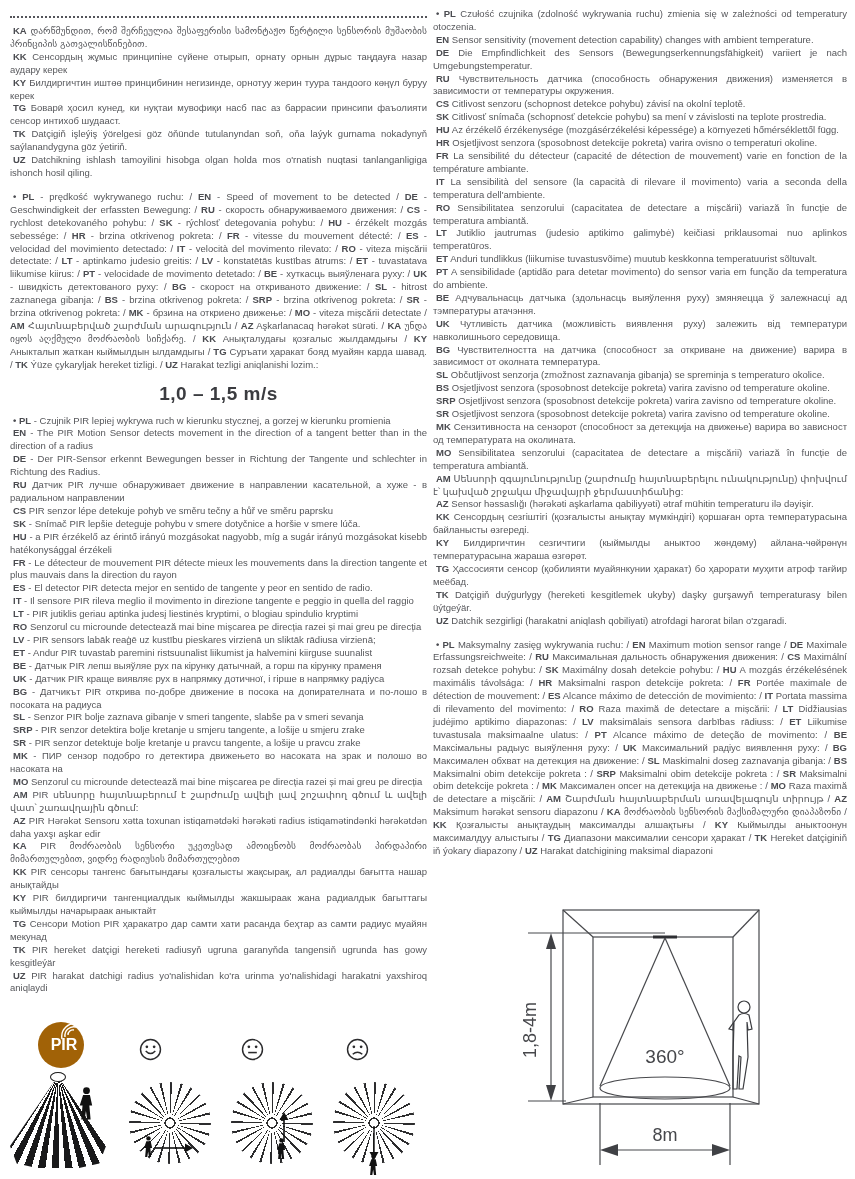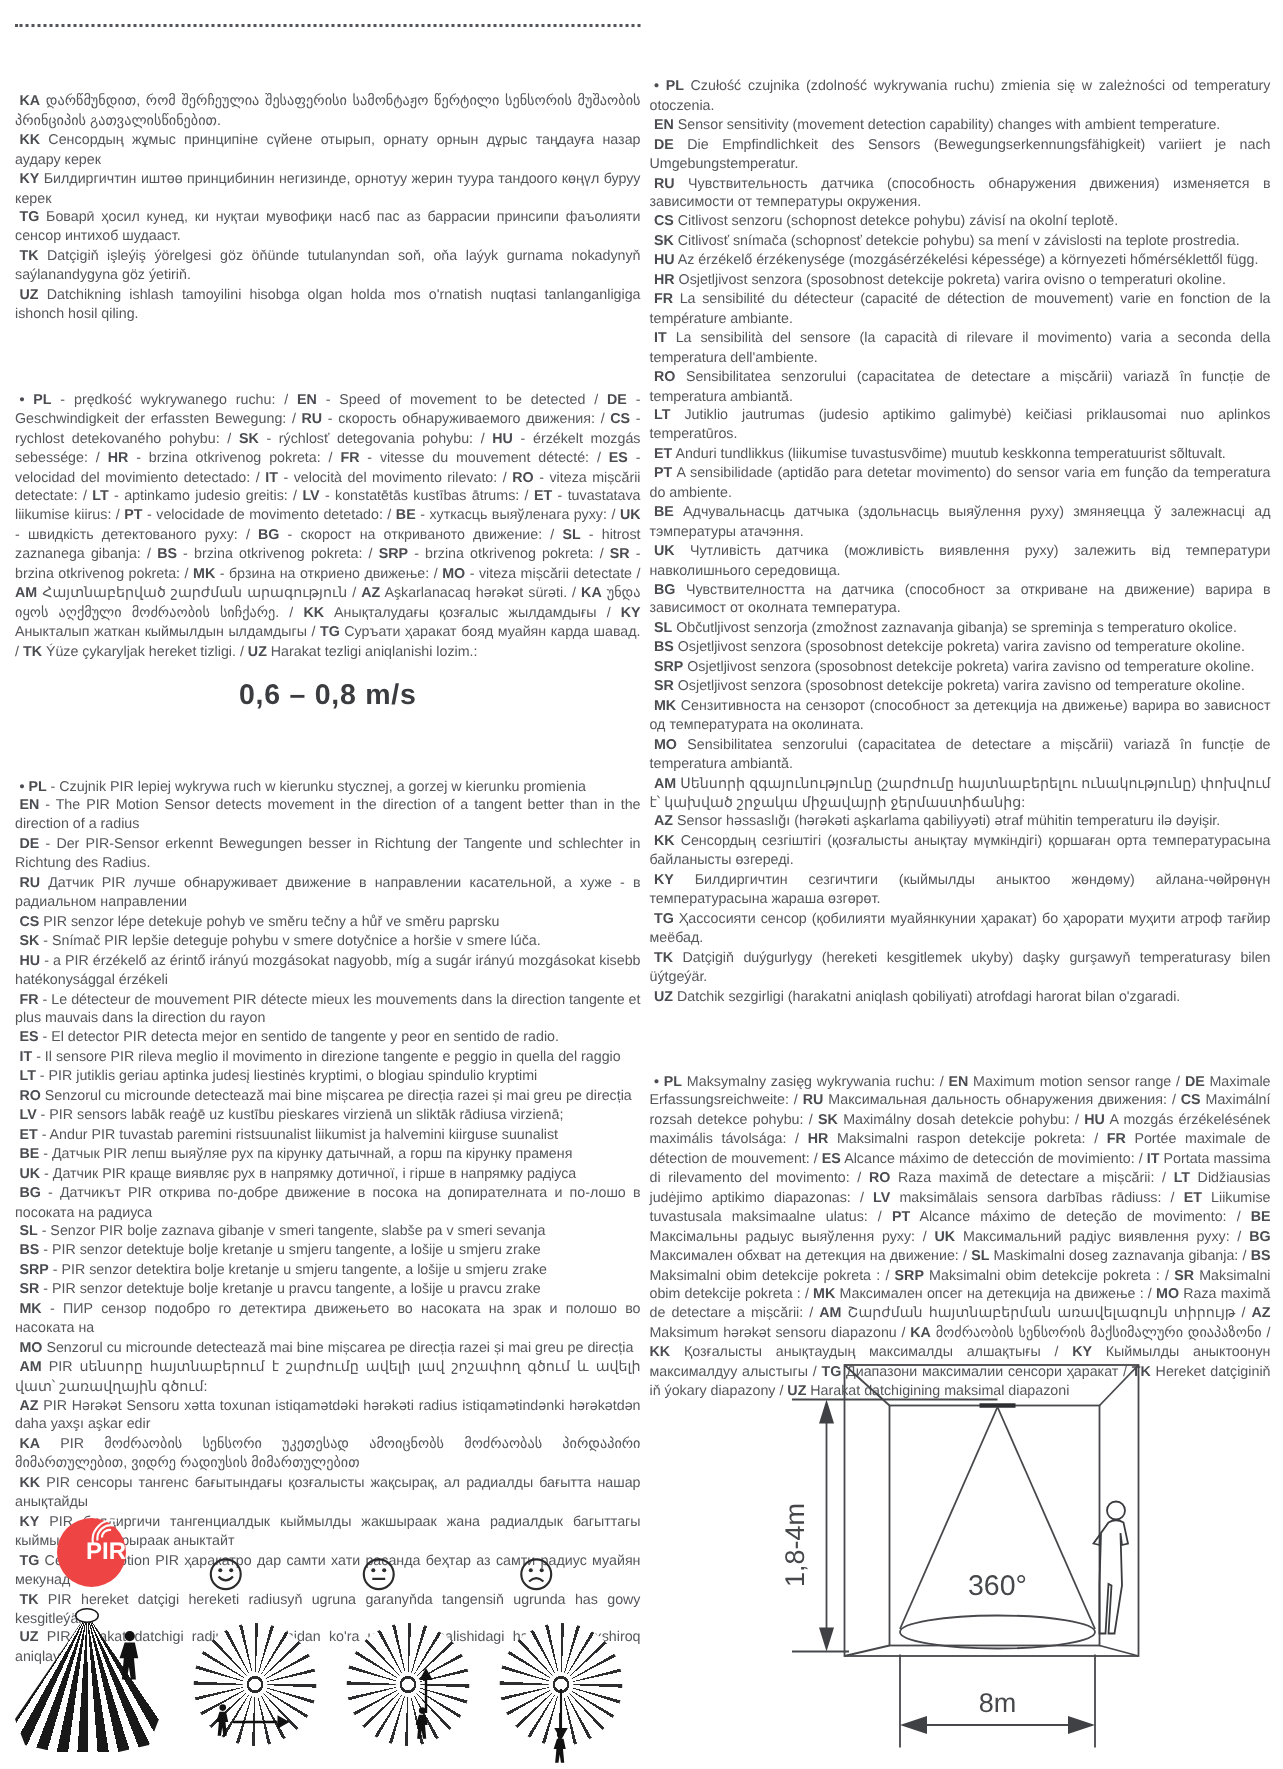--- a/index.html
+++ b/index.html
@@ -4,28 +4,28 @@
 <style>
   html,body{margin:0;padding:0;background:#fff;}
   .page{position:relative;width:855px;height:1179px;background:#fff;overflow:hidden;
         font-family:"Liberation Sans","DejaVu Sans",sans-serif;color:#56575b;}
   .col{position:absolute;top:8px;}
   .col.left{left:10px;width:417px;}
   .col.right{left:433px;width:414px;}
   .dotted-rule{border-top:2px dotted #54555a;margin:8px 0 7px 0;height:0;}
   .para{margin:0;font-size:9.5px;line-height:12.9px;text-align:justify;text-indent:3px;}
   .para b{font-weight:700;color:#4b4c51;}
-  .block{margin-bottom:11px;margin-top:44px;}
+  .block{margin-bottom:11px;}
   .value-big{text-align:center;font-size:19px;font-weight:700;color:#3b3c40;
              margin:3px 0 10px 0;letter-spacing:.5px;}
   
   .figures{position:absolute;left:0;top:1008px;width:430px;height:171px;}
-  .pir-badge{position:absolute;left:38px;top:4px;width:46px;height:46px;border-radius:50%;
-             background:#ef4444;color:#fff;font-weight:700;font-size:16px;
-             display:flex;align-items:center;justify-content:flex-end;padding-left:6px;
+  .pir-badge{position:absolute;left:38px;top:14px;width:46px;height:46px;border-radius:50%;
+             background:#a16207;color:#fff;font-weight:700;font-size:16px;
+             display:flex;align-items:center;justify-content:center;padding-left:6px;
              box-sizing:border-box;}
   .pir-badge svg{position:absolute;left:0;top:0;}
   .fan{position:absolute;left:10px;top:68px;width:96px;height:92px;
        background:repeating-conic-gradient(from 129deg at 50% 0px,#19191a 0 4.6deg,#fff 4.6deg 8.4deg);
        clip-path:polygon(50% 0,100% 76%,93% 95%,72% 100%,28% 100%,7% 95%,0 76%);}
   .fan-apex{position:absolute;left:50px;top:64px;width:14px;height:8px;border-radius:50%;
             background:#fff;border:1.6px solid #1a1a1a;}
   .sunburst{position:absolute;width:82px;height:82px;border-radius:50%;
      background:
        radial-gradient(circle at 50% 50%,#fff 0 4px,#2c2c2e 4px 5.6px,#fff 5.6px 8px,rgba(255,255,255,0) 8.5px),
@@ -49,41 +49,40 @@
     <div class="dotted-rule"></div>
     <div class="block">
         <p class="para"><b>KA</b> დარწმუნდით, რომ შერჩეულია შესაფერისი სამონტაჟო წერტილი სენსორის მუშაობის პრინციპის გათვალისწინებით.</p>
         <p class="para"><b>KK</b> Сенсордың жұмыс принципіне сүйене отырып, орнату орнын дұрыс таңдауға назар аудару керек</p>
         <p class="para"><b>KY</b> Билдиргичтин иштөө принцибинин негизинде, орнотуу жерин туура тандоого көңүл буруу керек</p>
         <p class="para"><b>TG</b> Боварӣ ҳосил кунед, ки нуқтаи мувофиқи насб пас аз баррасии принсипи фаъолияти сенсор интихоб шудааст.</p>
         <p class="para"><b>TK</b> Datçigiň işleýiş ýörelgesi göz öňünde tutulanyndan soň, oňa laýyk gurnama nokadynyň saýlanandygyna göz ýetiriň.</p>
         <p class="para"><b>UZ</b> Datchikning ishlash tamoyilini hisobga olgan holda mos o'rnatish nuqtasi tanlanganligiga ishonch hosil qiling.</p>
       </div>
     <p class="para block"><b>• PL</b> - prędkość wykrywanego ruchu: / <b>EN</b> - Speed of movement to be detected / <b>DE</b> - Geschwindigkeit der erfassten Bewegung: / <b>RU</b> - скорость обнаруживаемого движения: / <b>CS</b> - rychlost detekovaného pohybu: / <b>SK</b> - rýchlosť detegovania pohybu: / <b>HU</b> - érzékelt mozgás sebessége: / <b>HR</b> - brzina otkrivenog pokreta: / <b>FR</b> - vitesse du mouvement détecté: / <b>ES</b> - velocidad del movimiento detectado: / <b>IT</b> - velocità del movimento rilevato: / <b>RO</b> - viteza mișcării detectate: / <b>LT</b> - aptinkamo judesio greitis: / <b>LV</b> - konstatētās kustības ātrums: / <b>ET</b> - tuvastatava liikumise kiirus: / <b>PT</b> - velocidade de movimento detetado: / <b>BE</b> - хуткасць выяўленага руху: / <b>UK</b> - швидкість детектованого руху: / <b>BG</b> - скорост на откриваното движение: / <b>SL</b> - hitrost zaznanega gibanja: / <b>BS</b> - brzina otkrivenog pokreta: / <b>SRP</b> - brzina otkrivenog pokreta: / <b>SR</b> - brzina otkrivenog pokreta: / <b>MK</b> - брзина на откриено движење: / <b>MO</b> - viteza mișcării detectate / <b>AM</b> Հայտնաբերված շարժման արագություն / <b>AZ</b> Aşkarlanacaq hərəkət sürəti. / <b>KA</b> უნდა იყოს აღქმული მოძრაობის სიჩქარე. / <b>KK</b> Анықталудағы қозғалыс жылдамдығы / <b>KY</b> Аныкталып жаткан кыймылдын ылдамдыгы / <b>TG</b> Суръати ҳаракат бояд муайян карда шавад. / <b>TK</b> Ýüze çykaryljak hereket tizligi. / <b>UZ</b> Harakat tezligi aniqlanishi lozim.:</p>
-    <div class="value-big">0,6 – 0,8 m/s</div>
+    <div class="value-big">1,0 – 1,5 m/s</div>
     <div class="block">
         <p class="para"><b>• PL</b> - Czujnik PIR lepiej wykrywa ruch w kierunku stycznej, a gorzej w kierunku promienia</p>
         <p class="para"><b>EN</b> - The PIR Motion Sensor detects movement in the direction of a tangent better than in the direction of a radius</p>
         <p class="para"><b>DE</b> - Der PIR-Sensor erkennt Bewegungen besser in Richtung der Tangente und schlechter in Richtung des Radius.</p>
         <p class="para"><b>RU</b> Датчик PIR лучше обнаруживает движение в направлении касательной, а хуже - в радиальном направлении</p>
         <p class="para"><b>CS</b> PIR senzor lépe detekuje pohyb ve směru tečny a hůř ve směru paprsku</p>
         <p class="para"><b>SK</b> - Snímač PIR lepšie deteguje pohybu v smere dotyčnice a horšie v smere lúča.</p>
         <p class="para"><b>HU</b> - a PIR érzékelő az érintő irányú mozgásokat nagyobb, míg a sugár irányú mozgásokat kisebb hatékonysággal érzékeli</p>
         <p class="para"><b>FR</b> - Le détecteur de mouvement PIR détecte mieux les mouvements dans la direction tangente et plus mauvais dans la direction du rayon</p>
         <p class="para"><b>ES</b> - El detector PIR detecta mejor en sentido de tangente y peor en sentido de radio.</p>
         <p class="para"><b>IT</b> - Il sensore PIR rileva meglio il movimento in direzione tangente e peggio in quella del raggio</p>
         <p class="para"><b>LT</b> - PIR jutiklis geriau aptinka judesį liestinės kryptimi, o blogiau spindulio kryptimi</p>
         <p class="para"><b>RO</b> Senzorul cu microunde detectează mai bine mișcarea pe direcția razei și mai greu pe direcția</p>
         <p class="para"><b>LV</b> - PIR sensors labāk reaģē uz kustību pieskares virzienā un sliktāk rādiusa virzienā;</p>
         <p class="para"><b>ET</b> - Andur PIR tuvastab paremini ristsuunalist liikumist ja halvemini kiirguse suunalist</p>
         <p class="para"><b>BE</b> - Датчык PIR лепш выяўляе рух па кірунку датычнай, а горш па кірунку праменя</p>
         <p class="para"><b>UK</b> - Датчик PIR краще виявляє рух в напрямку дотичної, і гірше в напрямку радіуса</p>
         <p class="para"><b>BG</b> - Датчикът PIR открива по-добре движение в посока на допирателната и по-лошо в посоката на радиуса</p>
         <p class="para"><b>SL</b> - Senzor PIR bolje zaznava gibanje v smeri tangente, slabše pa v smeri sevanja</p>
-        <p class="para"><b>BS</b> - PIR senzor detektuje bolje kretanje u smjeru tangente, a lošije u smjeru zrake</p>
         <p class="para"><b>SRP</b> - PIR senzor detektira bolje kretanje u smjeru tangente, a lošije u smjeru zrake</p>
         <p class="para"><b>SR</b> - PIR senzor detektuje bolje kretanje u pravcu tangente, a lošije u pravcu zrake</p>
         <p class="para"><b>MK</b> - ПИР сензор подобро го детектира движењето во насоката на зрак и полошо во насоката на</p>
         <p class="para"><b>MO</b> Senzorul cu microunde detectează mai bine mișcarea pe direcția razei și mai greu pe direcția</p>
         <p class="para"><b>AM</b> PIR սենսորը հայտնաբերում է շարժումը ավելի լավ շոշափող գծում և ավելի վատ՝ շառավղային գծում:</p>
         <p class="para"><b>AZ</b> PIR Hərəkət Sensoru xətta toxunan istiqamətdəki hərəkəti radius istiqamətindənki hərəkətdən daha yaxşı aşkar edir</p>
         <p class="para"><b>KA</b> PIR მოძრაობის სენსორი უკეთესად ამოიცნობს მოძრაობას პირდაპირი მიმართულებით, ვიდრე რადიუსის მიმართულებით</p>
         <p class="para"><b>KK</b> PIR сенсоры тангенс бағытындағы қозғалысты жақсырақ, ал радиалды бағытта нашар анықтайды</p>
         <p class="para"><b>KY</b> PIR билдиргичи тангенциалдык кыймылды жакшыраак жана радиалдык багыттагы кыймылды начарыраак аныктайт</p>
         <p class="para"><b>TG</b> Сенсори Motion PIR ҳаракатро дар самти хати расанда беҳтар аз самти радиус муайян мекунад</p>

